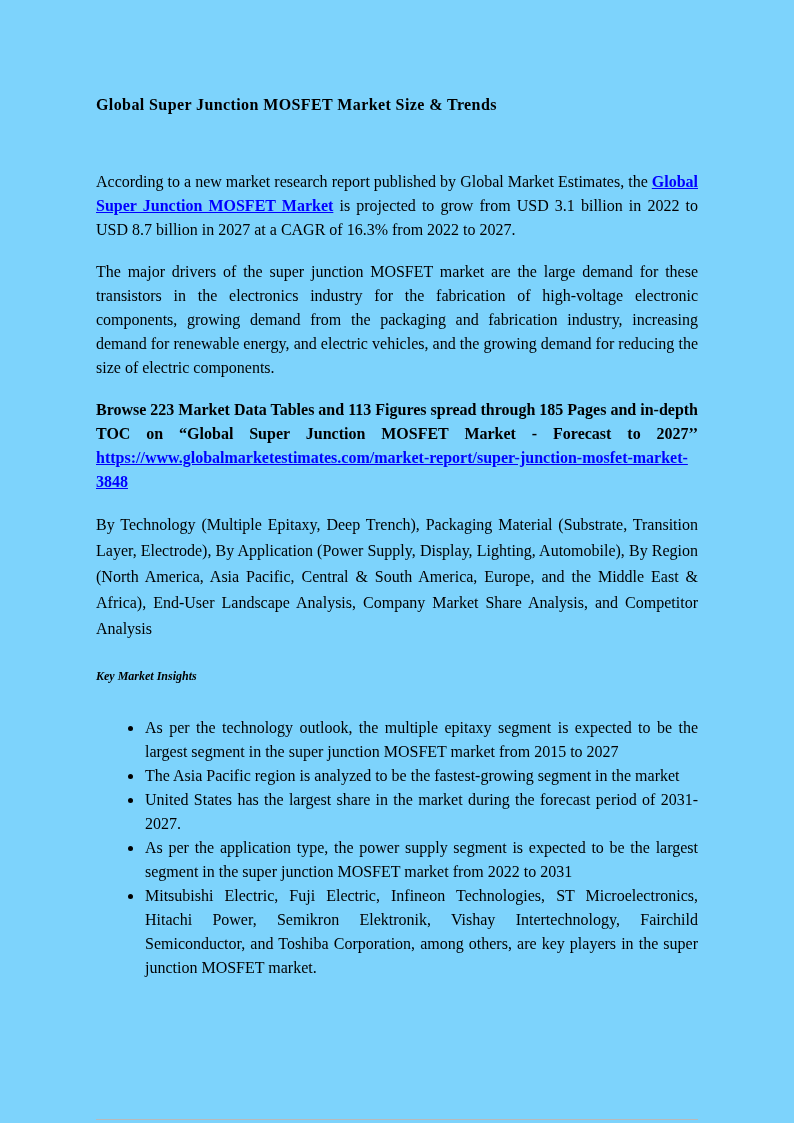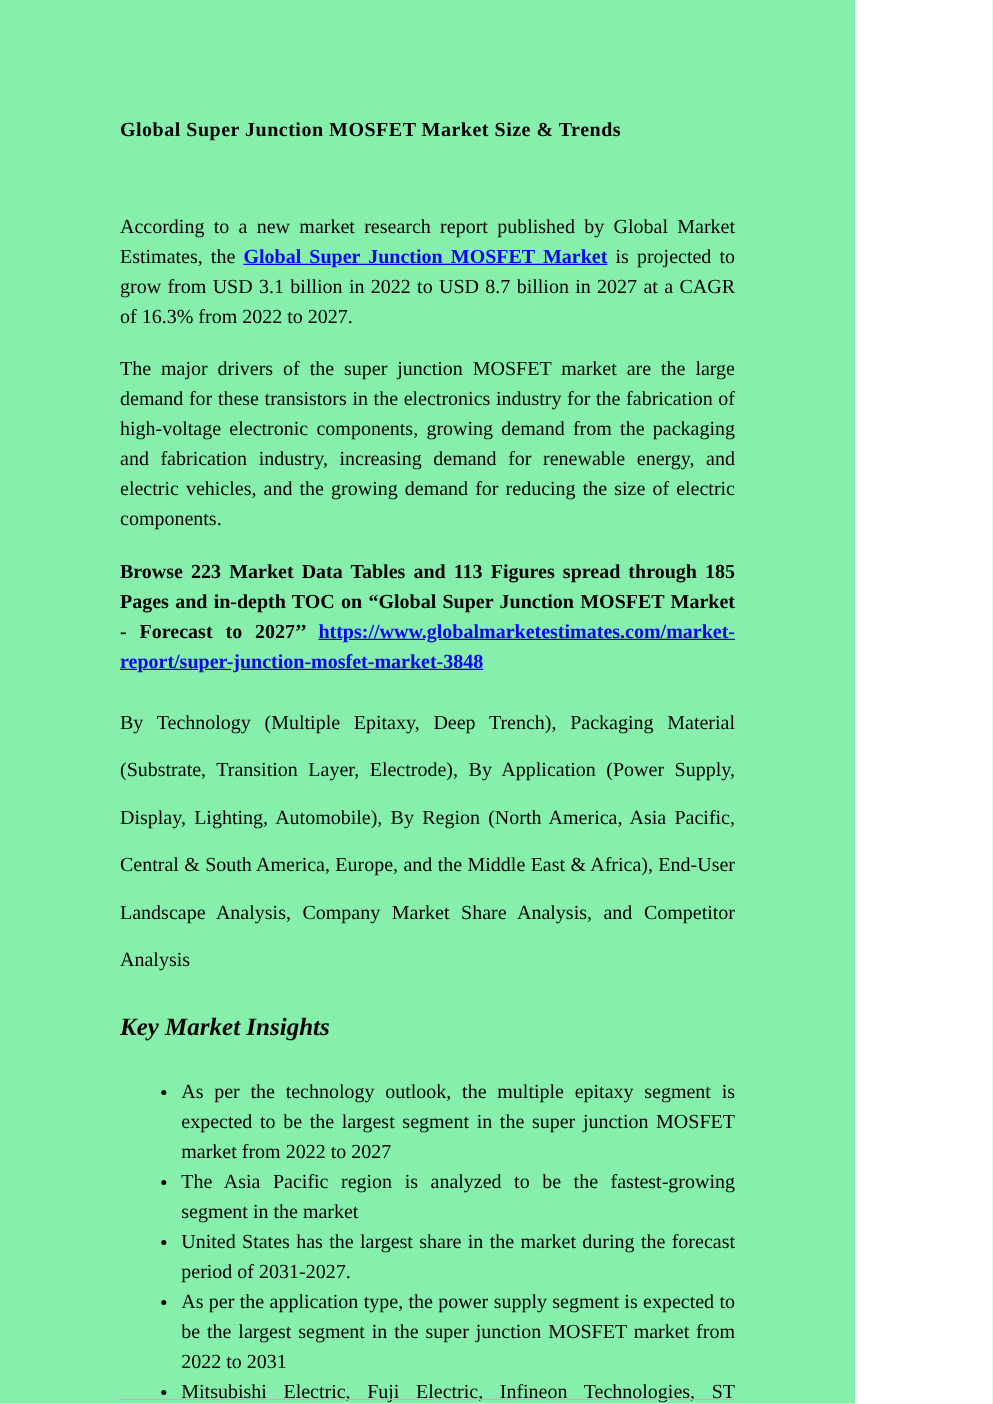--- a/index.html
+++ b/index.html
@@ -2,24 +2,24 @@
 <html><head>
 <meta charset="utf-8">
 <style>
   html, body {
     margin: 0;
     padding: 0;
     background: #ffffff;
   }
   .page {
     position: relative;
-    width: 684px;
+    width: 794px;
     height: 1123px;
     box-sizing: border-box;
-    background: #86efac;
+    background: #7dd3fc;
     padding: 96px 96px 0 96px;
     font-family: "Liberation Serif", "DejaVu Serif", serif;
     font-size: 16px;
     color: #000000;
     overflow: hidden;
   }
   .doc-title {
     font-size: 16px;
     font-weight: bold;
     letter-spacing: 0.4px;
@@ -27,33 +27,33 @@
   }
   .para {
     text-align: justify;
     line-height: 24px;
     margin: 0 0 18px 0;
   }
   .para.bold {
     font-weight: bold;
   }
   .para.loose {
-    line-height: 38px;
+    line-height: 26px;
   }
   .doc-link {
     color: #0000ff;
     font-weight: bold;
     text-decoration: underline;
     cursor: pointer;
     word-break: break-word;
   }
   .insights-heading {
     font-weight: bold;
     font-style: italic;
-    font-size: 20px;
+    font-size: 12px;
     margin: 22px 0 28px 0;
     line-height: 24px;
   }
   .insights-list {
     margin: 0;
     padding-left: 48px;
   }
   .insights-list li {
     text-align: justify;
     line-height: 24px;
@@ -82,21 +82,21 @@
 
   <p class="para bold">
     <span>Browse 223 Market Data Tables and 113 Figures spread through 185 Pages and in-depth TOC on “Global Super Junction MOSFET Market - Forecast to 2027’’ </span><a class="doc-link">https://www.globalmarketestimates.com/market-report/super-junction-mosfet-market-3848</a>
   </p>
 
   <p class="para loose">By Technology (Multiple Epitaxy, Deep Trench), Packaging Material (Substrate, Transition Layer, Electrode), By Application (Power Supply, Display, Lighting, Automobile), By Region (North America, Asia Pacific, Central &amp; South America, Europe, and the Middle East &amp; Africa), End-User Landscape Analysis, Company Market Share Analysis, and Competitor Analysis</p>
 
   <h2 class="insights-heading">Key Market Insights</h2>
 
   <ul class="insights-list">
-    <li>As per the technology outlook, the multiple epitaxy segment is expected to be the largest segment in the super junction MOSFET market from 2022 to 2027</li>
+    <li>As per the technology outlook, the multiple epitaxy segment is expected to be the largest segment in the super junction MOSFET market from 2015 to 2027</li>
     <li>The Asia Pacific region is analyzed to be the fastest-growing segment in the market</li>
     <li>United States has the largest share in the market during the forecast period of 2031-2027.</li>
     <li>As per the application type, the power supply segment is expected to be the largest segment in the super junction MOSFET market from 2022 to 2031</li>
     <li>Mitsubishi Electric, Fuji Electric, Infineon Technologies, ST Microelectronics, Hitachi Power, Semikron Elektronik, Vishay Intertechnology, Fairchild Semiconductor, and Toshiba Corporation, among others, are key players in the super junction MOSFET market.</li>
   </ul>
 
   <div class="page-bottom-edge"></div>
 
 </div>
 

